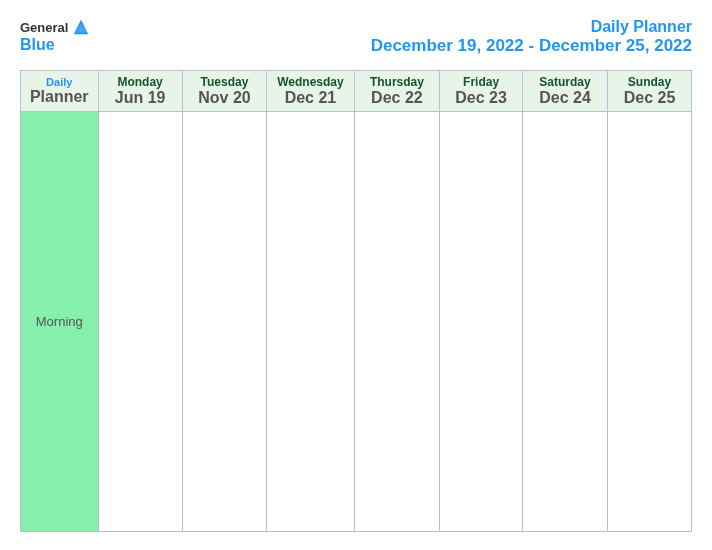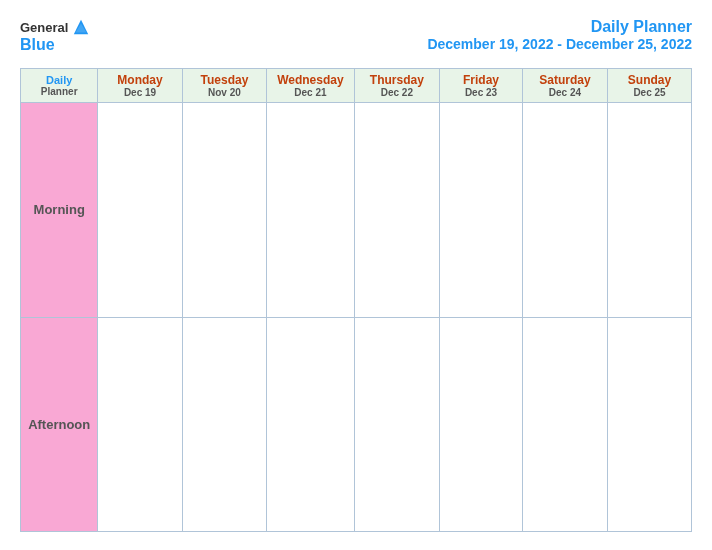--- a/index.html
+++ b/index.html
@@ -52,21 +52,21 @@
     .title-area {
       text-align: right;
       margin-left: 21px;
     }
     .title-main {
       font-size: 16px;
       font-weight: bold;
       color: #2196f3;
     }
     .title-sub {
-      font-size: 14px;
+      font-size: 17px;
       font-weight: bold;
       color: #2196f3;
       text-align: right;
     }
     .calendar-table {
       border-collapse: collapse;
       width: 100%;
       flex: 1;
       border: 1.5px solid #b0c4d8;
     }
@@ -75,43 +75,43 @@
       border: 1px solid #b0c4d8;
     }
     .header-row th {
       background: #e8f4e8;
       vertical-align: middle;
       padding: 4px 2px;
       font-size: 11px;
     }
     .header-row th .day-name {
       font-weight: bold;
-      color: #c2410c;
+      color: #14532d;
       font-size: 12px;
       display: block;
     }
     .header-row th .day-date {
-      font-size: 10px;
+      font-size: 16px;
       color: #555;
       display: block;
     }
     .header-row th.first-col .day-name {
       color: #2196f3;
       font-size: 11px;
     }
     .body-row td {
       background: #fff;
       height: 100px;
       vertical-align: middle;
       text-align: center;
     }
     .body-row td.label-cell {
-      background: #f9a8d4;
+      background: #86efac;
       font-size: 13px;
-      font-weight: bold;
+      font-weight: normal;
       color: #555;
       width: 80px;
     }
     .first-col {
       width: 80px;
     }
     .day-col {
       width: calc((712px - 80px) / 7);
     }
   </style>
@@ -140,21 +140,21 @@
 
   <table class="calendar-table">
     <thead>
       <tr class="header-row">
         <th class="first-col">
           <span class="day-name">Daily</span>
           <span class="day-date">Planner</span>
         </th>
         <th class="day-col">
           <span class="day-name">Monday</span>
-          <span class="day-date">Dec 19</span>
+          <span class="day-date">Jun 19</span>
         </th>
         <th class="day-col">
           <span class="day-name">Tuesday</span>
           <span class="day-date">Nov 20</span>
         </th>
         <th class="day-col">
           <span class="day-name">Wednesday</span>
           <span class="day-date">Dec 21</span>
         </th>
         <th class="day-col">
@@ -179,25 +179,15 @@
       <tr class="body-row">
         <td class="label-cell">Morning</td>
         <td></td>
         <td></td>
         <td></td>
         <td></td>
         <td></td>
         <td></td>
         <td></td>
       </tr>
-      <tr class="body-row">
-        <td class="label-cell">Afternoon</td>
-        <td></td>
-        <td></td>
-        <td></td>
-        <td></td>
-        <td></td>
-        <td></td>
-        <td></td>
-      </tr>
     </tbody>
   </table>
 </div>
 
 </body></html>

